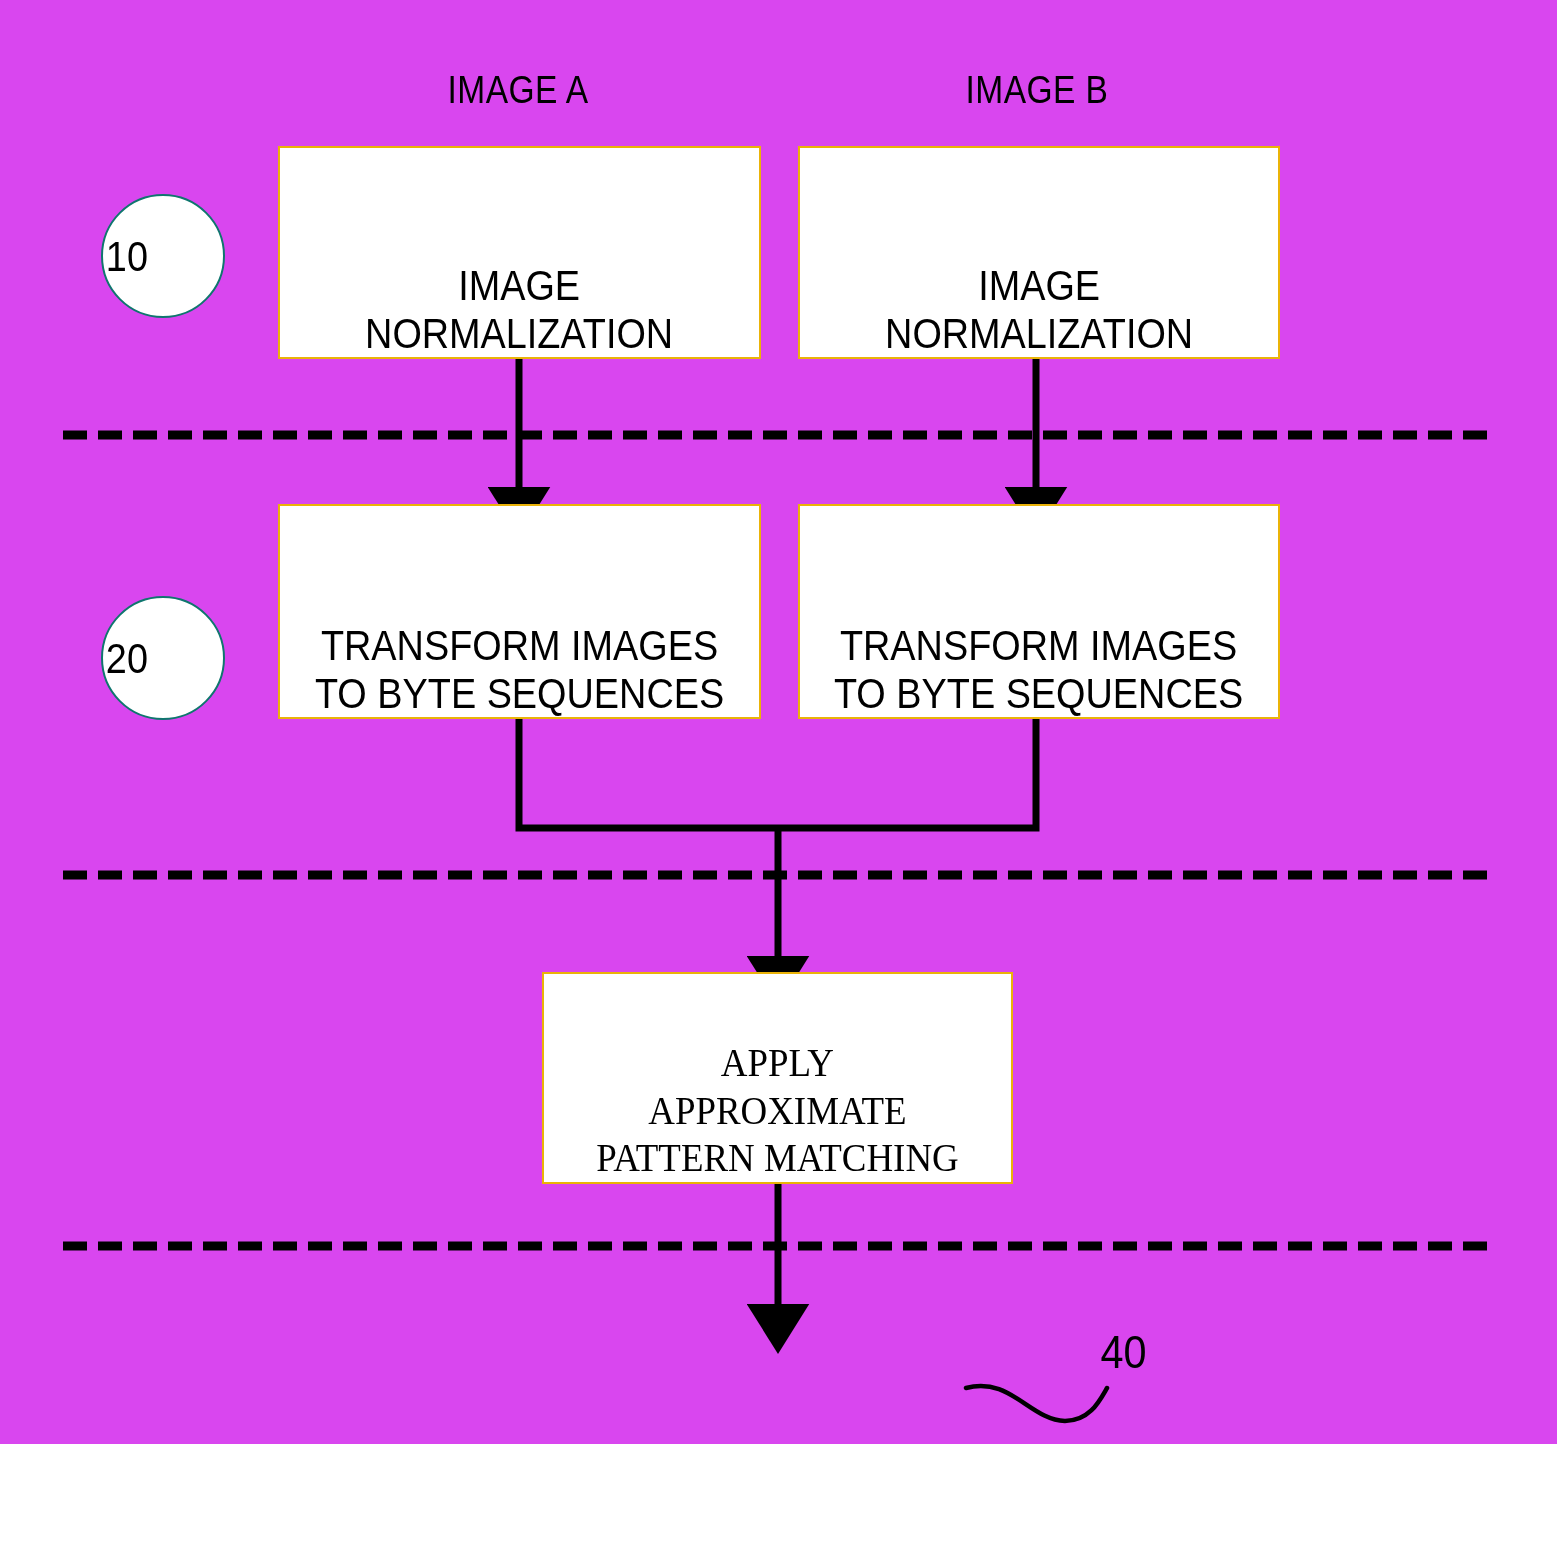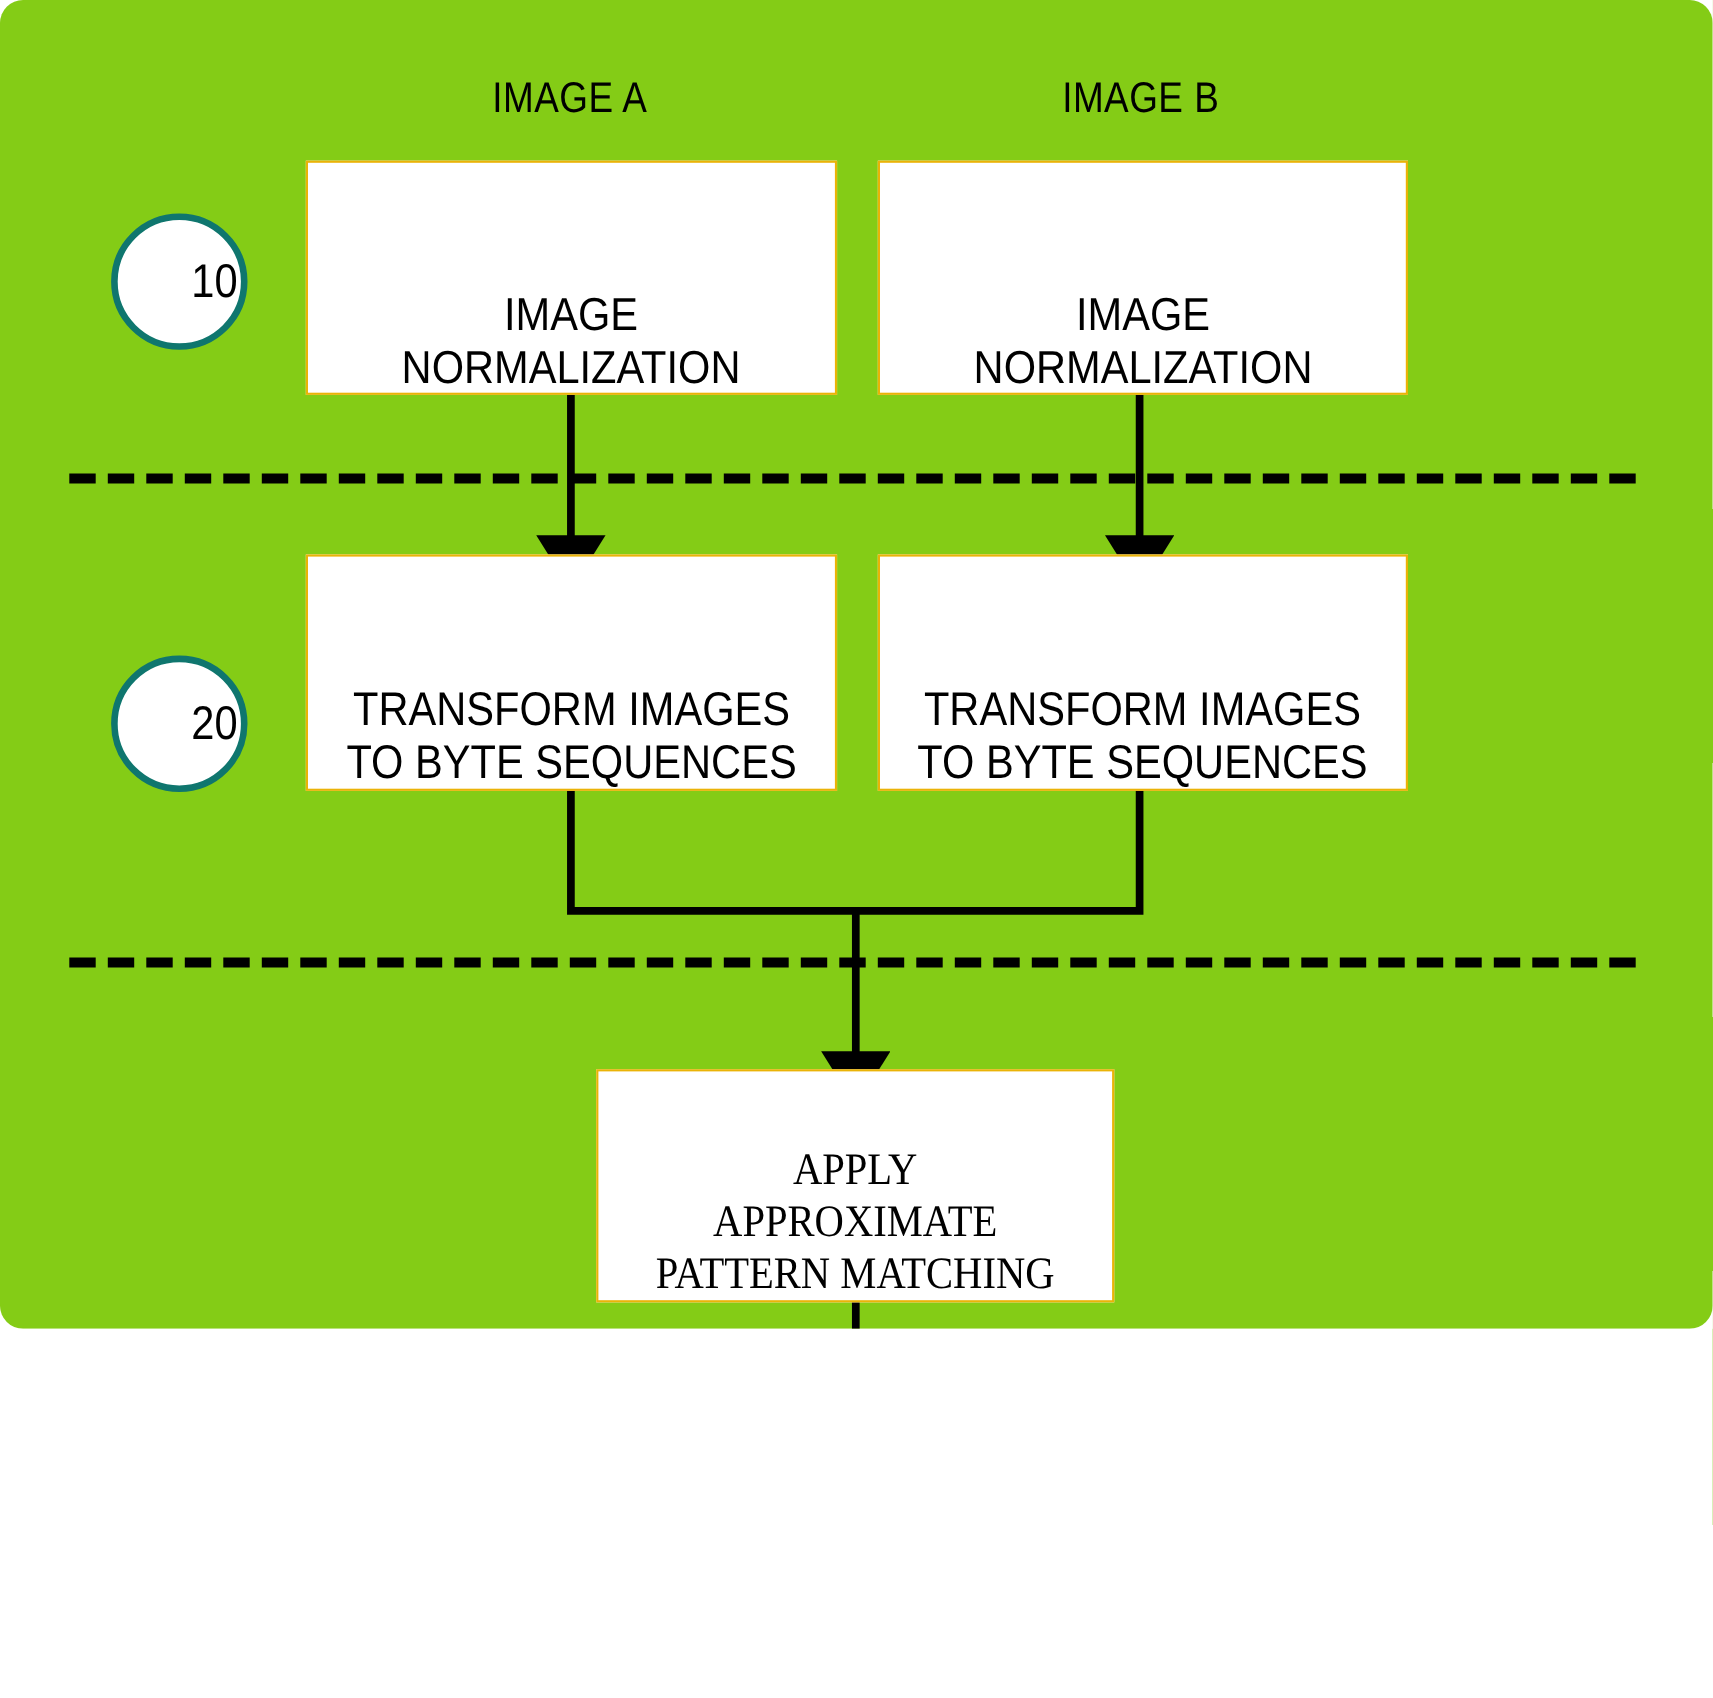--- a/index.html
+++ b/index.html
@@ -3,26 +3,25 @@
 <meta charset="utf-8">
 <style>
   html, body {
     margin: 0;
     padding: 0;
     background: #ffffff;
   }
   #page {
     position: relative;
     width: 1557px;
-    height: 1208px;
-    background: #84cc16;
+    height: 1444px;
+    background: #d946ef;
     overflow: hidden;
     font-family: "Liberation Sans", sans-serif;
     color: #000000;
-    border-radius: 21px;
   }
   #svg-layer {
     position: absolute;
     left: 0;
     top: 0;
     width: 1557px;
     height: 1544px;
   }
   .col-header {
     position: absolute;
@@ -56,26 +55,26 @@
     line-height: 1.12;
   }
   .proc-label.three {
     font-size: 41px;
     line-height: 1.16;
     transform: scaleX(0.9);
   }
   .step-circle {
     position: absolute;
     box-sizing: border-box;
-    border: 6px solid #0f766e;
+    border: 2px solid #0f766e;
     border-radius: 50%;
     background: #fff;
     display: flex;
     align-items: center;
-    justify-content: flex-end;
+    justify-content: flex-start;
   }
   .step-num {
     font-size: 43px;
     transform: scaleX(0.88);
     color: #000;
   }
   .result-box {
     position: absolute;
     box-sizing: border-box;
     border: 7px solid #000;

